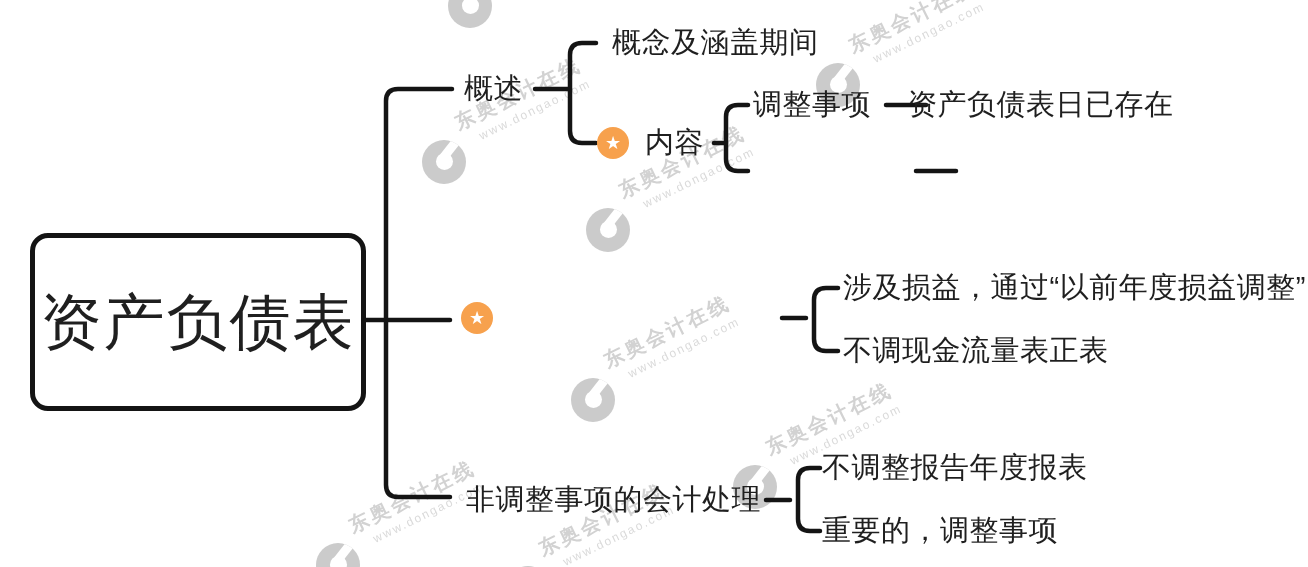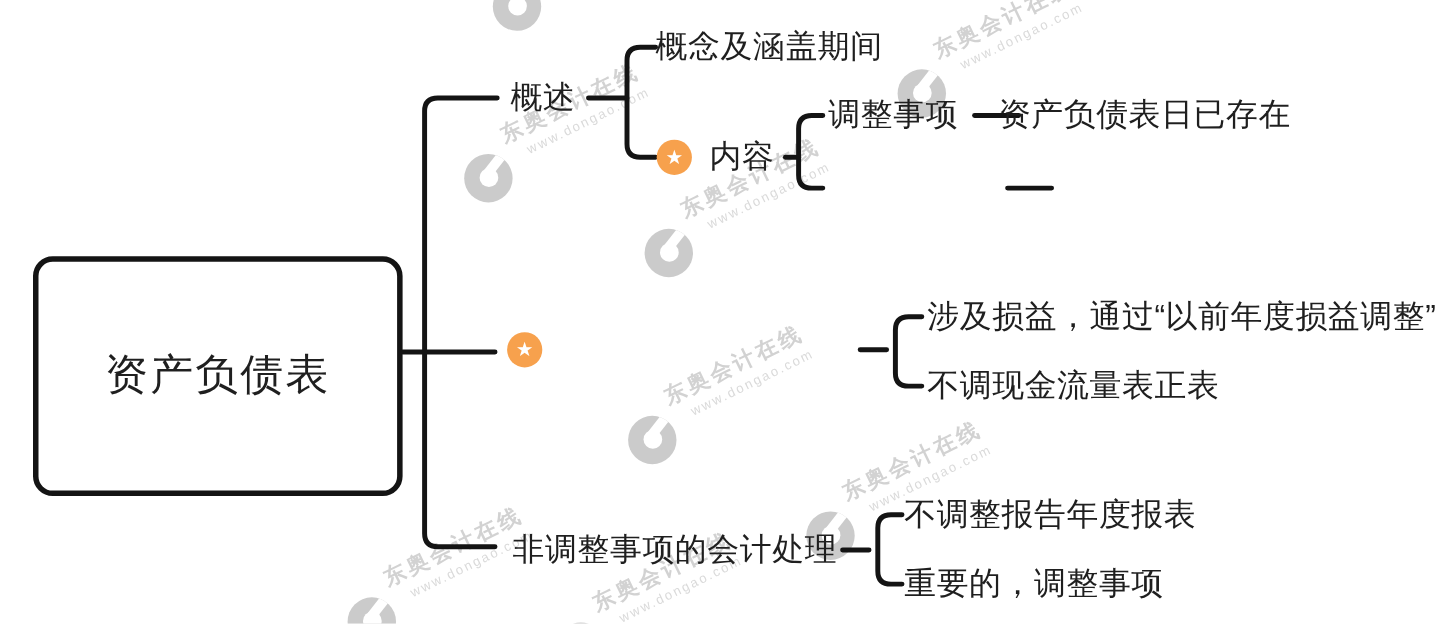--- a/index.html
+++ b/index.html
@@ -15,24 +15,24 @@
   }
   .wm-url{display:block;font-size:12px;letter-spacing:2px;color:#dadada;margin:1px 0 0 16px;font-weight:normal;}
   .wm-logo{position:absolute;left:0;top:86px;width:44px;height:44px;border-radius:50%;background:#cbcbcb;overflow:hidden;}
   .wm-hole{position:absolute;left:14px;top:13px;width:17px;height:17px;border-radius:50%;background:#fff;}
   .wm-notch{position:absolute;left:26px;top:-8px;width:9px;height:28px;background:#fff;transform:rotate(38deg);}
   
   svg.links{position:absolute;left:0;top:0;z-index:1;}
   svg.links path{stroke:#141414;stroke-width:4.5;fill:none;stroke-linecap:round;stroke-linejoin:round;}
   
   .root-node{
-    position:absolute;left:30px;top:233px;width:336px;height:218px;box-sizing:border-box;
+    position:absolute;left:30px;top:233px;width:336px;height:178px;box-sizing:border-box;
     border:5px solid #141414;border-radius:18px;background:#fff;z-index:2;
     display:flex;flex-direction:column;align-items:center;justify-content:center;
-    font-size:39px;line-height:1.36;color:#1f1f1f;letter-spacing:2px;text-align:center;
+    font-size:61px;line-height:1.36;color:#1f1f1f;letter-spacing:2px;text-align:center;
   }
   .topic{
     position:absolute;transform:translateY(-50%);z-index:2;
     font-size:29px;color:#1f1f1f;white-space:nowrap;letter-spacing:0.5px;
   }
   .topic-row{
     position:absolute;transform:translateY(-50%);z-index:2;
     display:flex;align-items:center;gap:16px;
   }
   .topic-row .label{font-size:29px;color:#1f1f1f;white-space:nowrap;letter-spacing:0.5px;}
@@ -116,21 +116,21 @@
     <path d="M838 288 H826 Q814 288 814 300 V339 Q814 351 826 351 H838"></path>
     <path d="M766 500 H790"></path>
     <path d="M820 468 H810 Q798 468 798 480 V519 Q798 531 810 531 H820"></path>
   </svg>
 
   <div class="root-node">
     <div>资产负债表</div>
   </div>
 
   <div class="topic" style="left:464px;top:89px">概述</div>
-  <div class="topic" style="left:596px;top:43px">概念及涵盖期间</div>
+  <div class="topic" style="left:612px;top:43px">概念及涵盖期间</div>
 
   <div class="topic-row" style="left:597px;top:143px">
     <span class="star">★</span>
     <span class="label">内容</span>
   </div>
 
   <div class="topic" style="left:753px;top:105px">调整事项</div>
   <div class="topic" style="left:908px;top:105px">资产负债表日已存在</div>
 
   <div class="topic-row" style="left:461px;top:318px">

